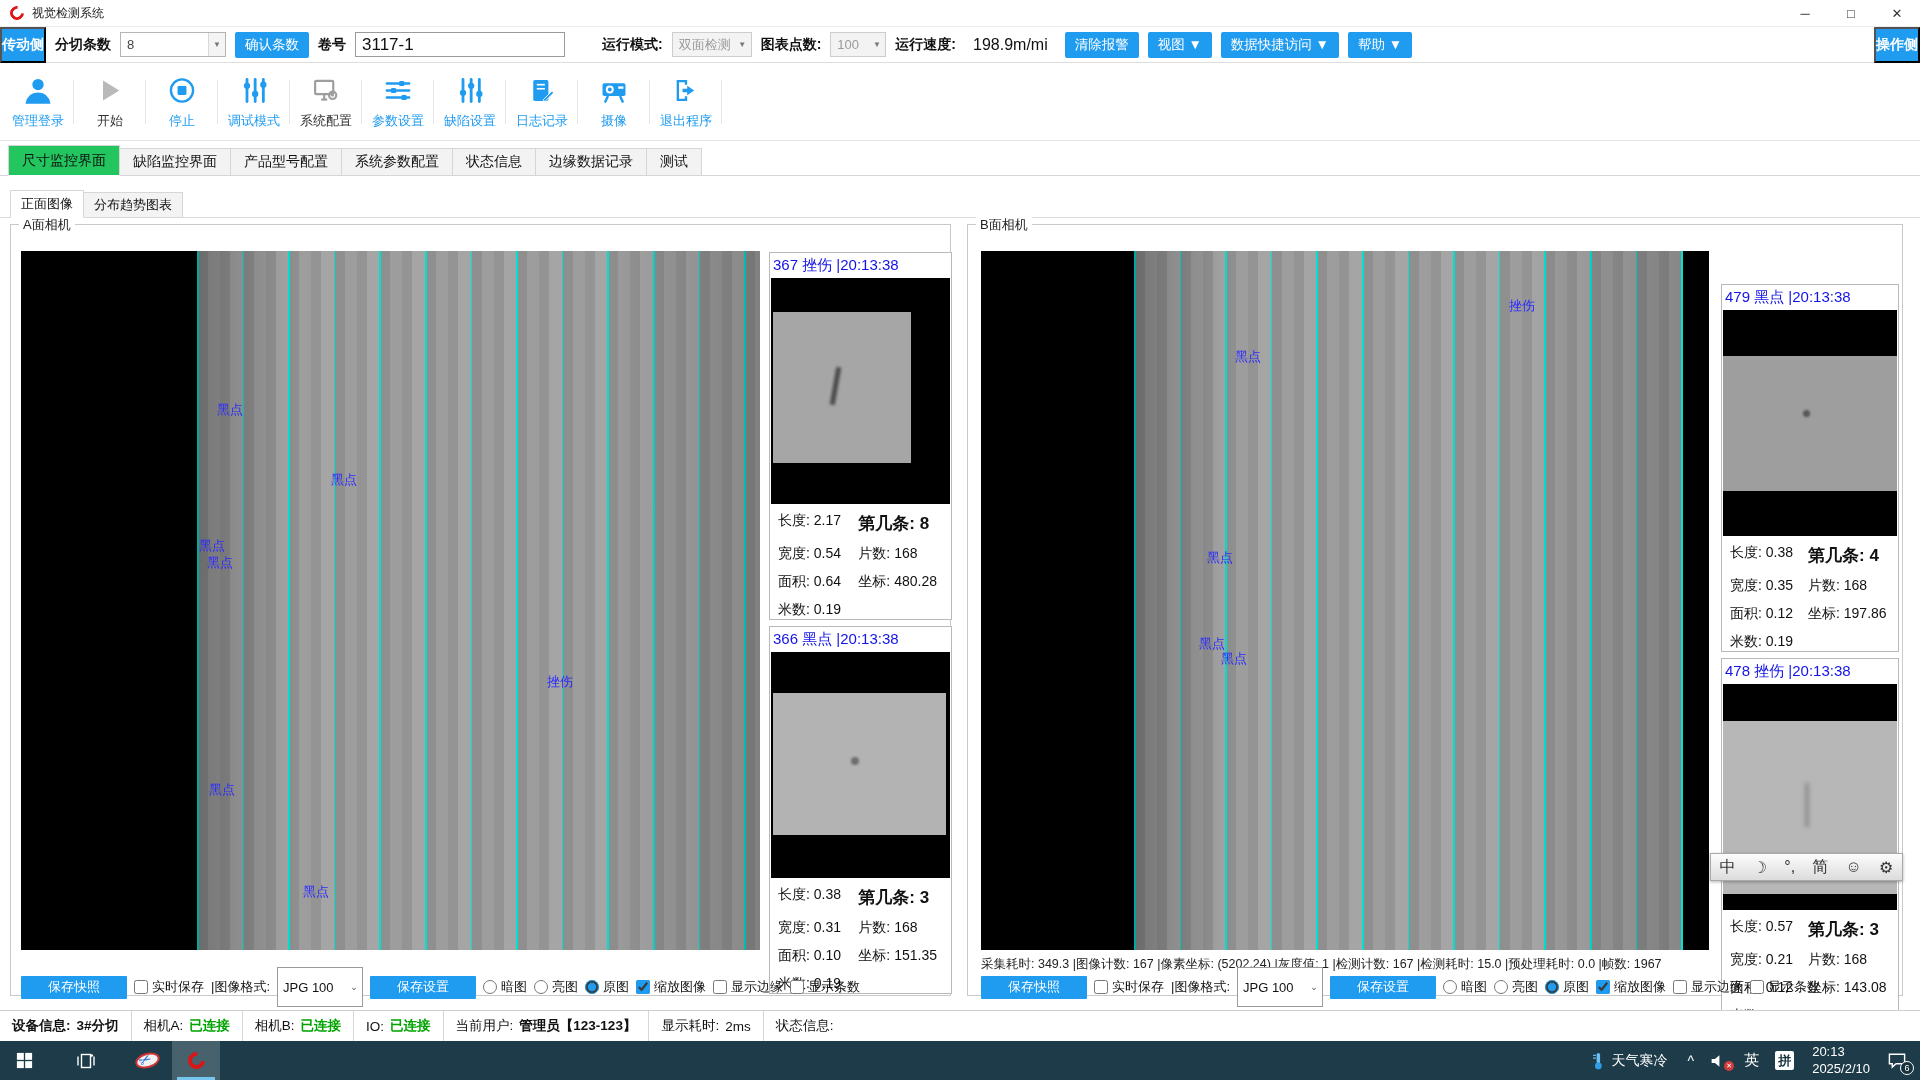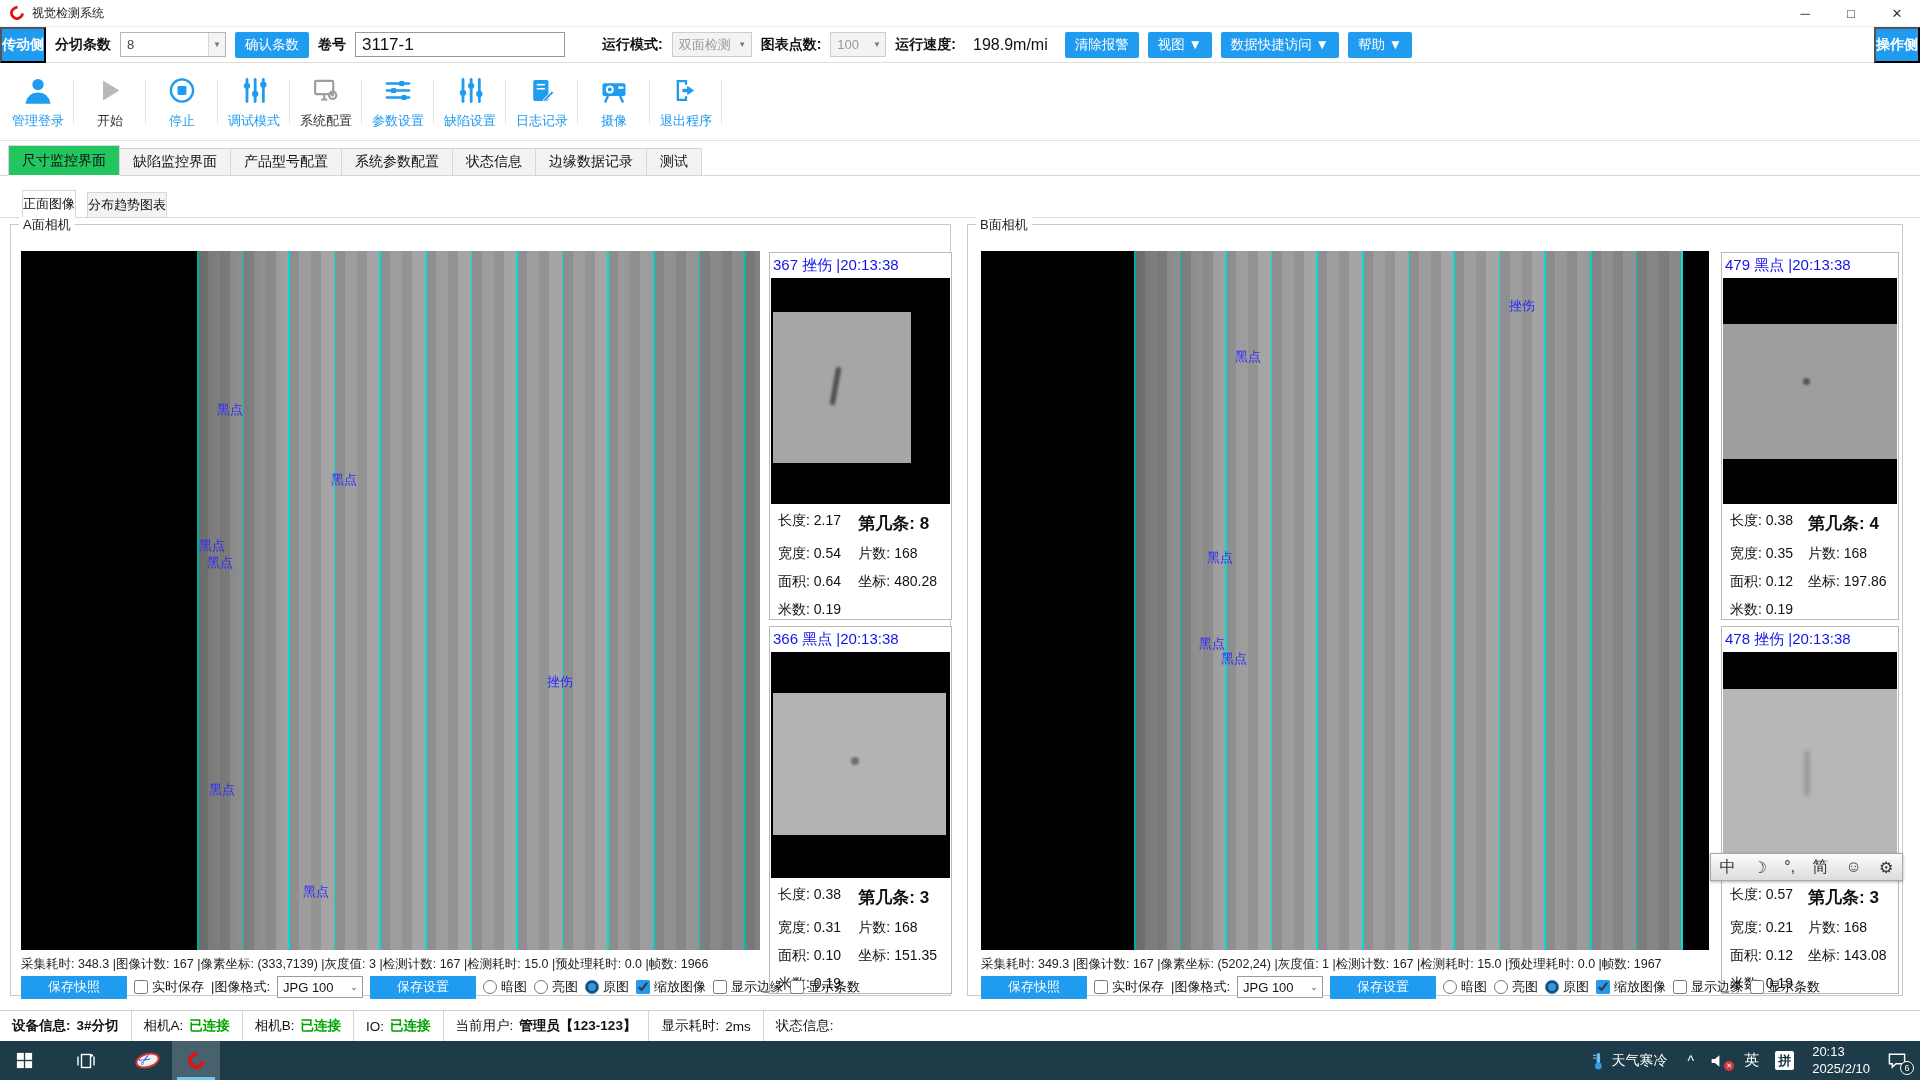--- a/index.html
+++ b/index.html
@@ -44,21 +44,21 @@
   .tool svg{display:block;}
 
   
   .tabsrow{position:absolute;top:141px;left:0;right:0;height:35px;background:#fff;border-bottom:1px solid #d6d6d6;display:flex;align-items:flex-end;padding-left:8px;}
   .tab{height:27px;padding:0 13px;font-size:14px;color:#111;background:#f3f3f3;border:1px solid #d6d6d6;border-bottom:none;display:flex;align-items:center;margin-right:-1px;white-space:nowrap;}
   .tab.active{background:#22c55e;height:31px;margin-bottom:-1px;border-bottom:1px solid #fff;z-index:2;}
 
   
   .content{position:absolute;top:176px;left:0;right:0;height:834px;background:#fff;}
   .subtabs{height:31px;margin-top:11px;border-bottom:1px solid #d9d9d9;display:flex;align-items:flex-end;padding-left:10px;}
-  .subtab{height:25px;padding:0 0;font-size:13px;color:#111;background:#f3f3f3;border:1px solid #d6d6d6;border-bottom:none;display:flex;align-items:center;margin-right:-1px;white-space:nowrap;margin-left:12px;}
+  .subtab{height:25px;padding:0 10px;font-size:13px;color:#111;background:#f3f3f3;border:1px solid #d6d6d6;border-bottom:none;display:flex;align-items:center;margin-right:-1px;white-space:nowrap;}
   .subtab.active{background:#fff;height:28px;margin-bottom:-1px;border-bottom:1px solid #fff;z-index:2;}
 
   .group{position:absolute;border:1px solid #c9c9c9;background:#fff;}
   #group-a{left:10px;top:48px;width:941px;height:772px;}
   #group-b{left:967px;top:48px;width:936px;height:772px;}
   .legend{position:absolute;top:-9px;left:8px;background:#fff;padding:0 4px;font-size:13px;color:#222;}
 
   .pimg{position:absolute;top:26px;background:#000;overflow:hidden;}
   #img-a{left:10px;width:739px;height:699px;}
   #img-b{left:13px;width:728px;height:699px;}
@@ -66,21 +66,21 @@
     background-image:
       linear-gradient(90deg, rgba(0,0,0,.25), rgba(0,0,0,0) 18%, rgba(0,0,0,0) 72%, rgba(0,0,0,.18) 100%),
       repeating-linear-gradient(90deg, var(--cyan) 0 1.6px, transparent 1.6px 45.6px),
       repeating-linear-gradient(90deg, #8f8f8f 0 11px, #9d9d9d 11px 23px, #949494 23px 33px, #a5a5a5 33px 45.6px);}
   #img-a .strips{left:176px;right:0;}
   #img-b .strips{left:153px;width:549px;border-right:2px solid var(--cyan);}
   .defect-label{position:absolute;color:var(--defect-blue);font-size:13px;white-space:nowrap;z-index:3;}
 
   .cards{position:absolute;top:27px;display:flex;flex-direction:column;gap:6px;}
   #group-a .cards{left:758px;width:183px;}
-  #group-b .cards{left:753px;width:178px;}
+  #group-b .cards{left:753px;width:178px;margin-top:32px;}
   .dcard{height:368px;border:1px solid #b9b9b9;background:#fff;display:flex;flex-direction:column;}
   .dcard-header{height:26px;display:flex;align-items:center;padding:0 3px;color:var(--header-blue);font-size:15px;white-space:nowrap;overflow:hidden;}
   .dthumb{height:230px;margin:0 1px;background:#000;position:relative;overflow:hidden;}
   .gray-area{position:absolute;}
   .mark{position:absolute;}
   .t-v1 .gray-area{left:1%;top:15%;width:77%;height:67%;background:#a6a6a6;}
   .t-v1 .mark{width:5px;height:38px;background:#4a4a4a;filter:blur(1.6px);transform:rotate(10deg);left:44%;top:36%;}
   .t-v2 .gray-area{left:1%;top:18%;width:97%;height:63%;background:#b3b3b3;}
   .t-v2 .mark{width:8px;height:8px;border-radius:50%;background:#6e6e6e;filter:blur(1px);left:45%;top:45%;}
   .t-v3 .gray-area{left:0;top:20%;width:100%;height:60%;background:#9e9e9e;}
@@ -93,21 +93,21 @@
 
   .pstatus{position:absolute;font-size:12.5px;color:#222;white-space:nowrap;top:731px;}
   #group-a .pstatus{left:10px;}
   #group-b .pstatus{left:13px;}
   .pctrl{position:absolute;top:750px;height:24px;display:flex;align-items:center;gap:7px;font-size:13px;color:#111;white-space:nowrap;}
   #group-a .pctrl{left:10px;}
   #group-b .pctrl{left:13px;}
   .pbtn{width:106px;height:23px;background:var(--blue);color:#fff;font-size:13px;border:none;border-radius:1px;display:flex;align-items:center;justify-content:center;font-family:inherit;flex:none;}
   .pctrl input[type=checkbox],.pctrl input[type=radio]{width:14px;height:14px;accent-color:var(--blue);margin:0;}
   .ctrl-pair{display:flex;align-items:center;gap:4px;}
-  .mini-combo{width:86px;height:22px;border:1px solid #9a9a9a;display:flex;align-items:center;font-size:13px;color:#111;background:#fff;}
+  .mini-combo{width:86px;height:40px;border:1px solid #9a9a9a;display:flex;align-items:center;font-size:13px;color:#111;background:#fff;}
   .mini-combo .txt{flex:1;padding:0 5px;}
   .mini-combo .arr{width:16px;color:#555;font-size:9px;text-align:center;}
 
   
   .statusbar{position:absolute;top:1010px;left:0;right:0;height:31px;background:#fff;border-top:1px solid #cfcfcf;display:flex;align-items:center;font-size:13.5px;color:#111;}
   .seg{padding:0 12px;border-right:1px solid #d6d6d6;display:flex;align-items:center;gap:6px;height:100%;white-space:nowrap;}
   .seg.bold, .bold{font-weight:700;}
   .green{color:var(--green);font-weight:700;}
 
   
@@ -339,21 +339,20 @@
       <span class="scell big"><span>第几条:</span> <span>3</span></span>
       <span class="scell"><span>宽度:</span> <span>0.31</span></span>
       <span class="scell"><span>片数:</span> <span>168</span></span>
       <span class="scell"><span>面积:</span> <span>0.10</span></span>
       <span class="scell"><span>坐标:</span> <span>151.35</span></span>
       <span class="scell"><span>米数:</span> <span>0.19</span></span>
       <span class="scell"></span>
     </div>
   </div>
 </div>
-      <div class="pstatus">采集耗时: 348.3  |图像计数: 167  |像素坐标: (333,7139)  |灰度值: 3  |检测计数: 167  |检测耗时: 15.0  |预处理耗时: 0.0  |帧数: 1966</div>
       <div class="pctrl">
         <button class="pbtn">保存快照</button>
         <span class="ctrl-pair">
             <input type="checkbox" style="">
             <span>实时保存</span>
           </span>
         <span>|图像格式:</span>
         <div class="mini-combo">
           <span class="txt">JPG 100</span>
           <span class="arr">⌄</span>

